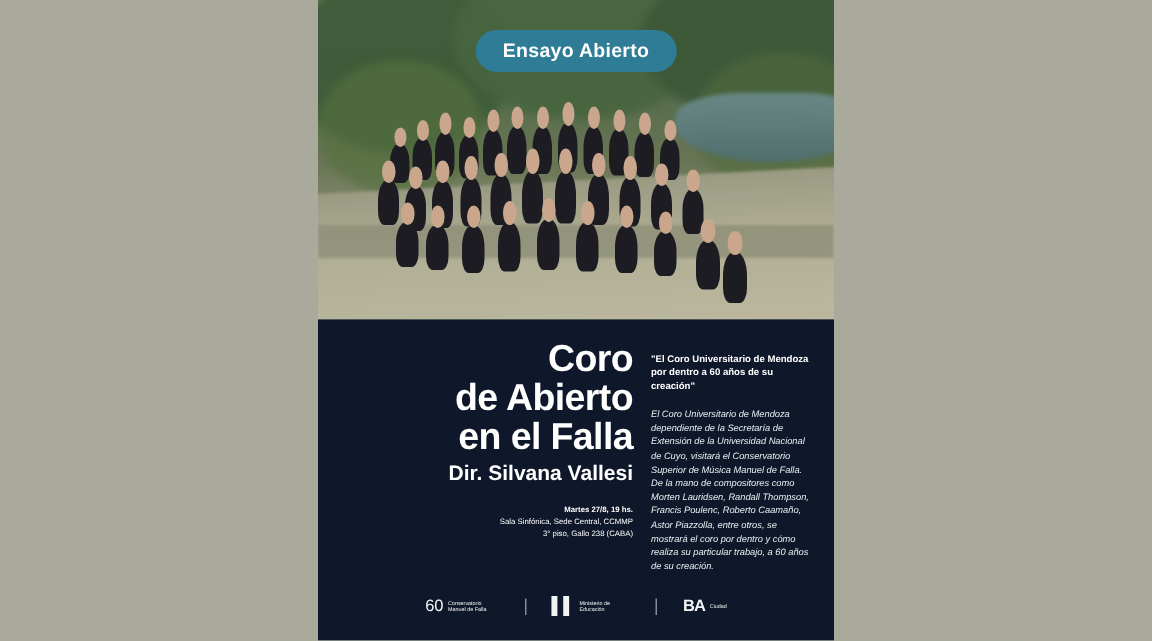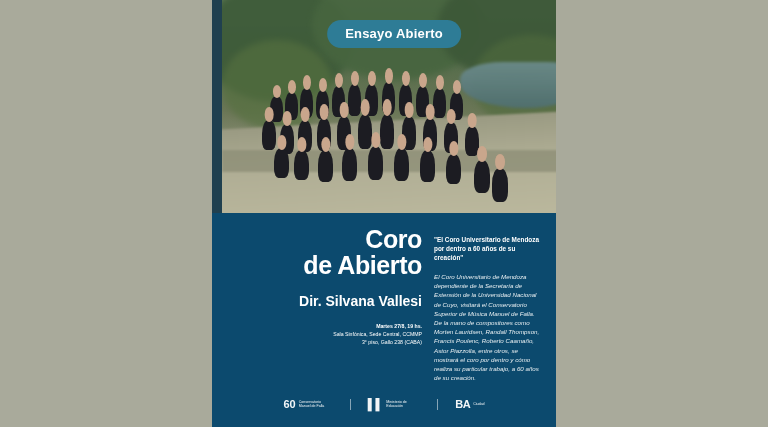--- a/index.html
+++ b/index.html
@@ -25,21 +25,21 @@
     top: 0;
     width: 344px;
     height: 427px;
     background: #20404f;
     overflow: hidden;
   }
 
   
   .photo {
     position: absolute;
-    left: 10px;
+    left: 0;
     top: 0;
     width: 344px;
     height: 213px;
     background:
       linear-gradient(180deg, #5f7a57 0%, #4d6b4c 18%, #5b6f4e 35%, #6a7656 52%, #8a8f74 70%, #9a9b83 85%, #a7a68d 100%);
     overflow: hidden;
   }
   
   .photo .foliage {
     position: absolute;
@@ -116,39 +116,39 @@
     white-space: nowrap;
   }
 
   
   .panel {
     position: absolute;
     left: 0;
     top: 213px;
     width: 344px;
     height: 214px;
-    background: #0c4a6e;
+    background: #0f172a;
   }
 
   .left-col {
     position: absolute;
     left: 14px;
     top: 13px;
     width: 196px;
     text-align: right;
   }
   .title {
     color: #ffffff;
     font-weight: bold;
     font-size: 25px;
     line-height: 26px;
     letter-spacing: -.4px;
   }
   .director {
-    margin-top: 15px;
+    margin-top: 3px;
     color: #ffffff;
     font-weight: bold;
     font-size: 14px;
   }
   .meta {
     margin-top: 13px;
     color: #ffffff;
     font-size: 5.2px;
     line-height: 8px;
     font-weight: bold;
@@ -188,21 +188,21 @@
   }
   .logo {
     display: flex;
     align-items: center;
     gap: 3px;
     color: #ffffff;
     opacity: .95;
   }
   .logo-mark {
     font-size: 11px;
-    font-weight: bold;
+    font-weight: normal;
     line-height: 1;
   }
   .logo-txt {
     font-size: 3.6px;
     line-height: 4.4px;
     text-align: left;
     max-width: 34px;
   }
   .logo-sep {
     width: 1px;
@@ -271,20 +271,21 @@
 
       <div class="badge">Ensayo Abierto</div>
     </div>
 
     <div class="panel">
 
       <div class="left-col">
         <div class="title">
           <div>Coro</div>
           <div>de Abierto</div>
+          <div>en el Falla</div>
         </div>
         <div class="director">Dir. Silvana Vallesi</div>
         <div class="meta">
           <div class="line1">Martes 27/8, 19 hs.</div>
           <div class="line2">Sala Sinfónica, Sede Central, CCMMP</div>
           <div class="line3">3° piso, Gallo 238 (CABA)</div>
         </div>
       </div>
 
       <div class="right-col">

